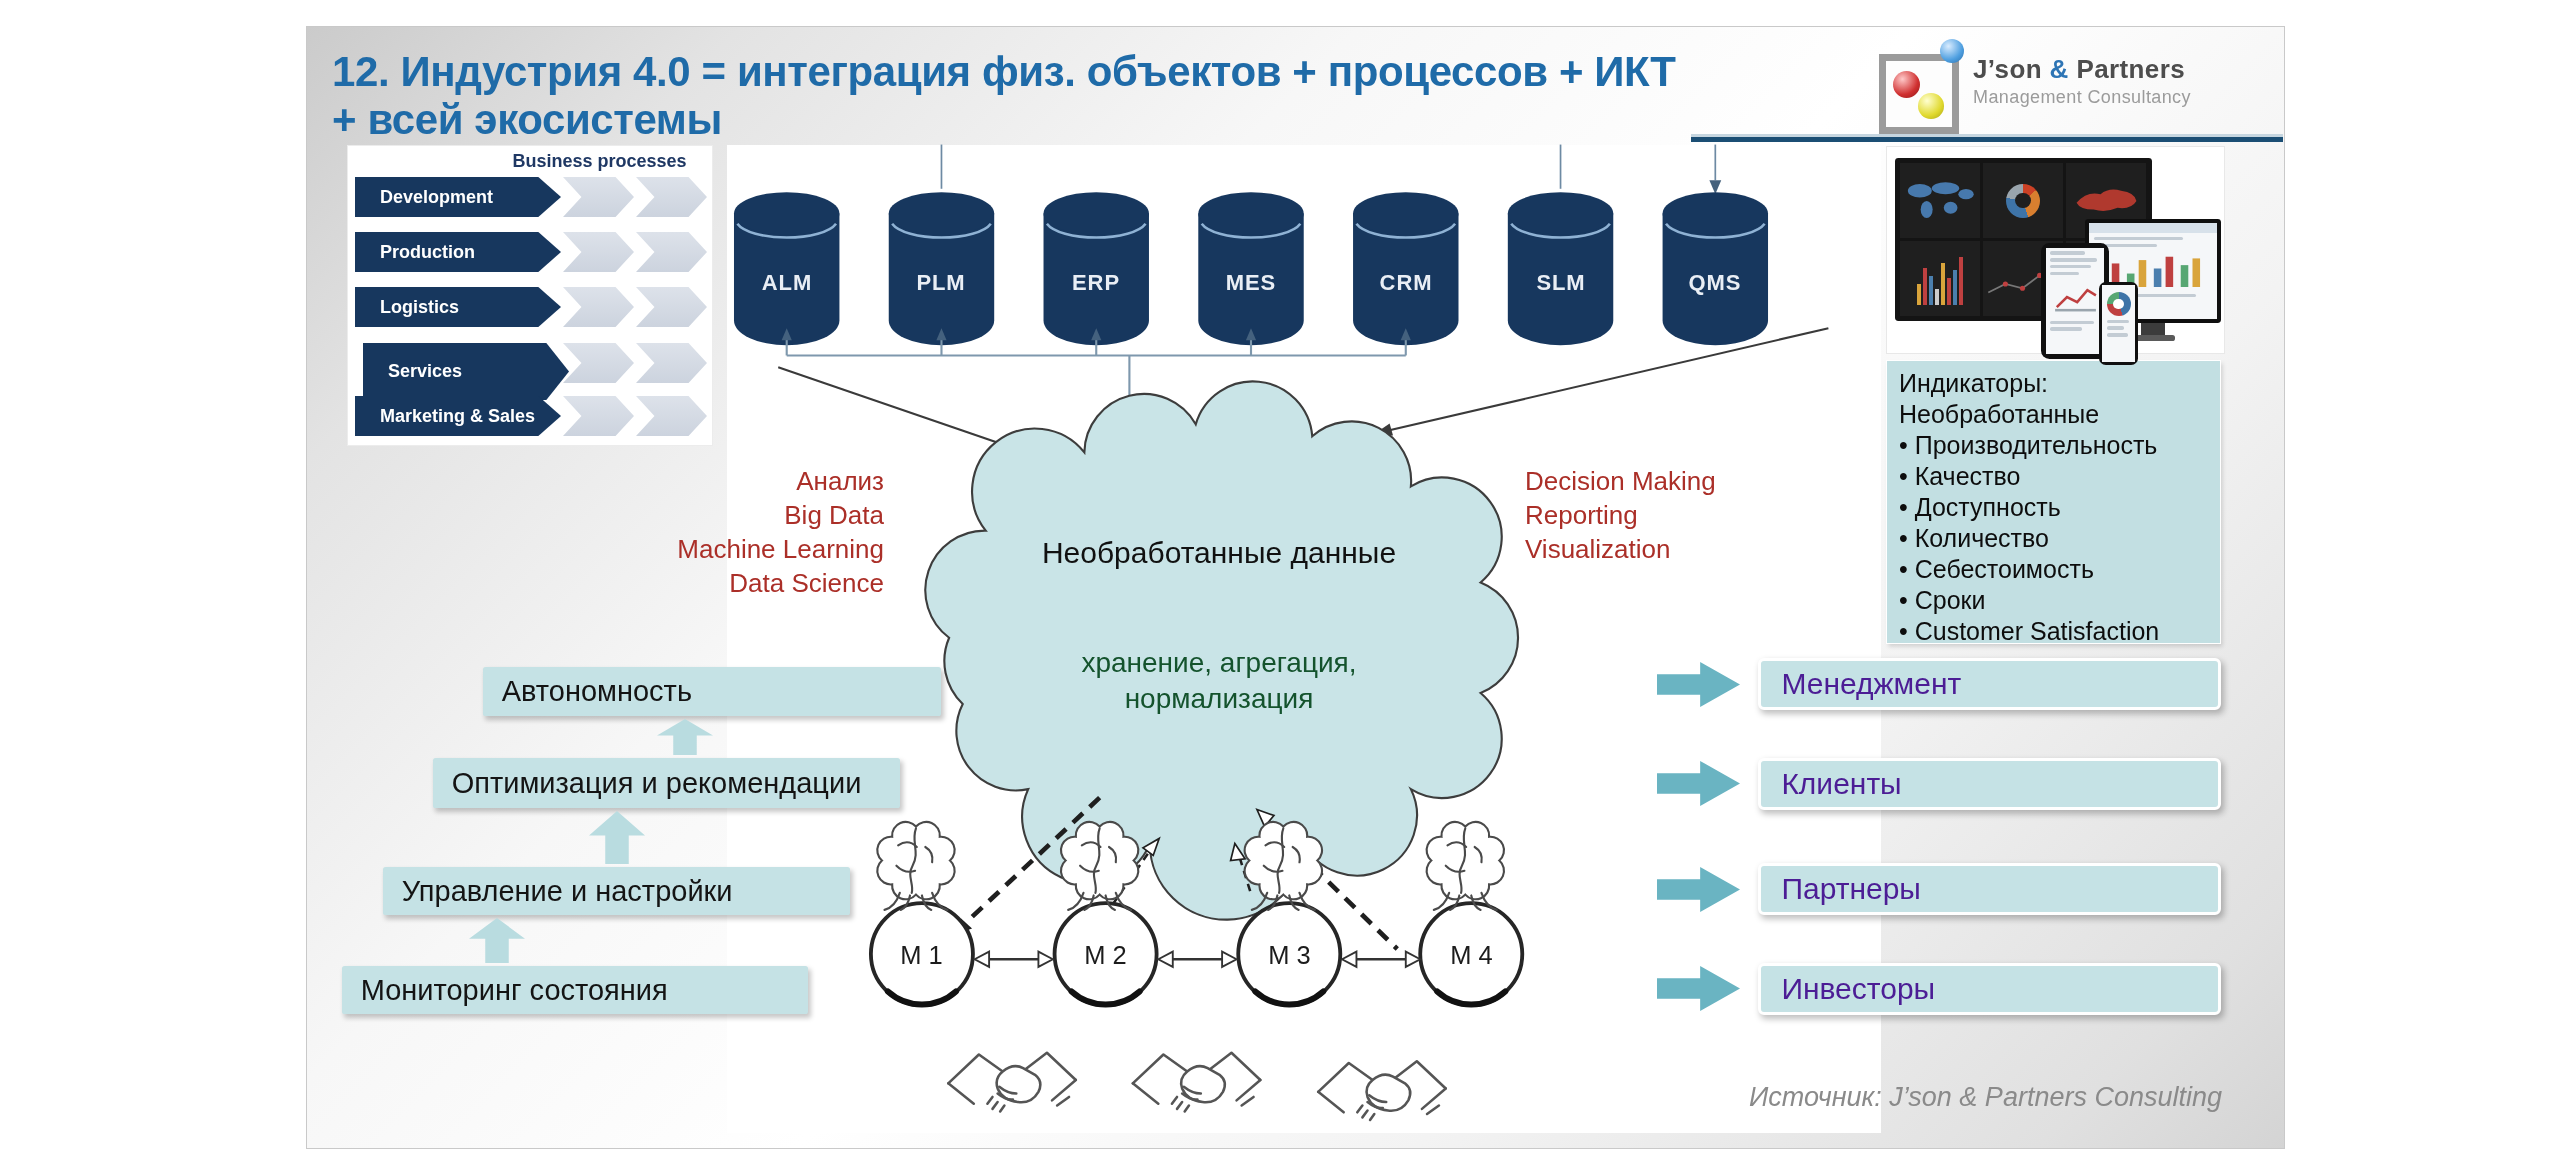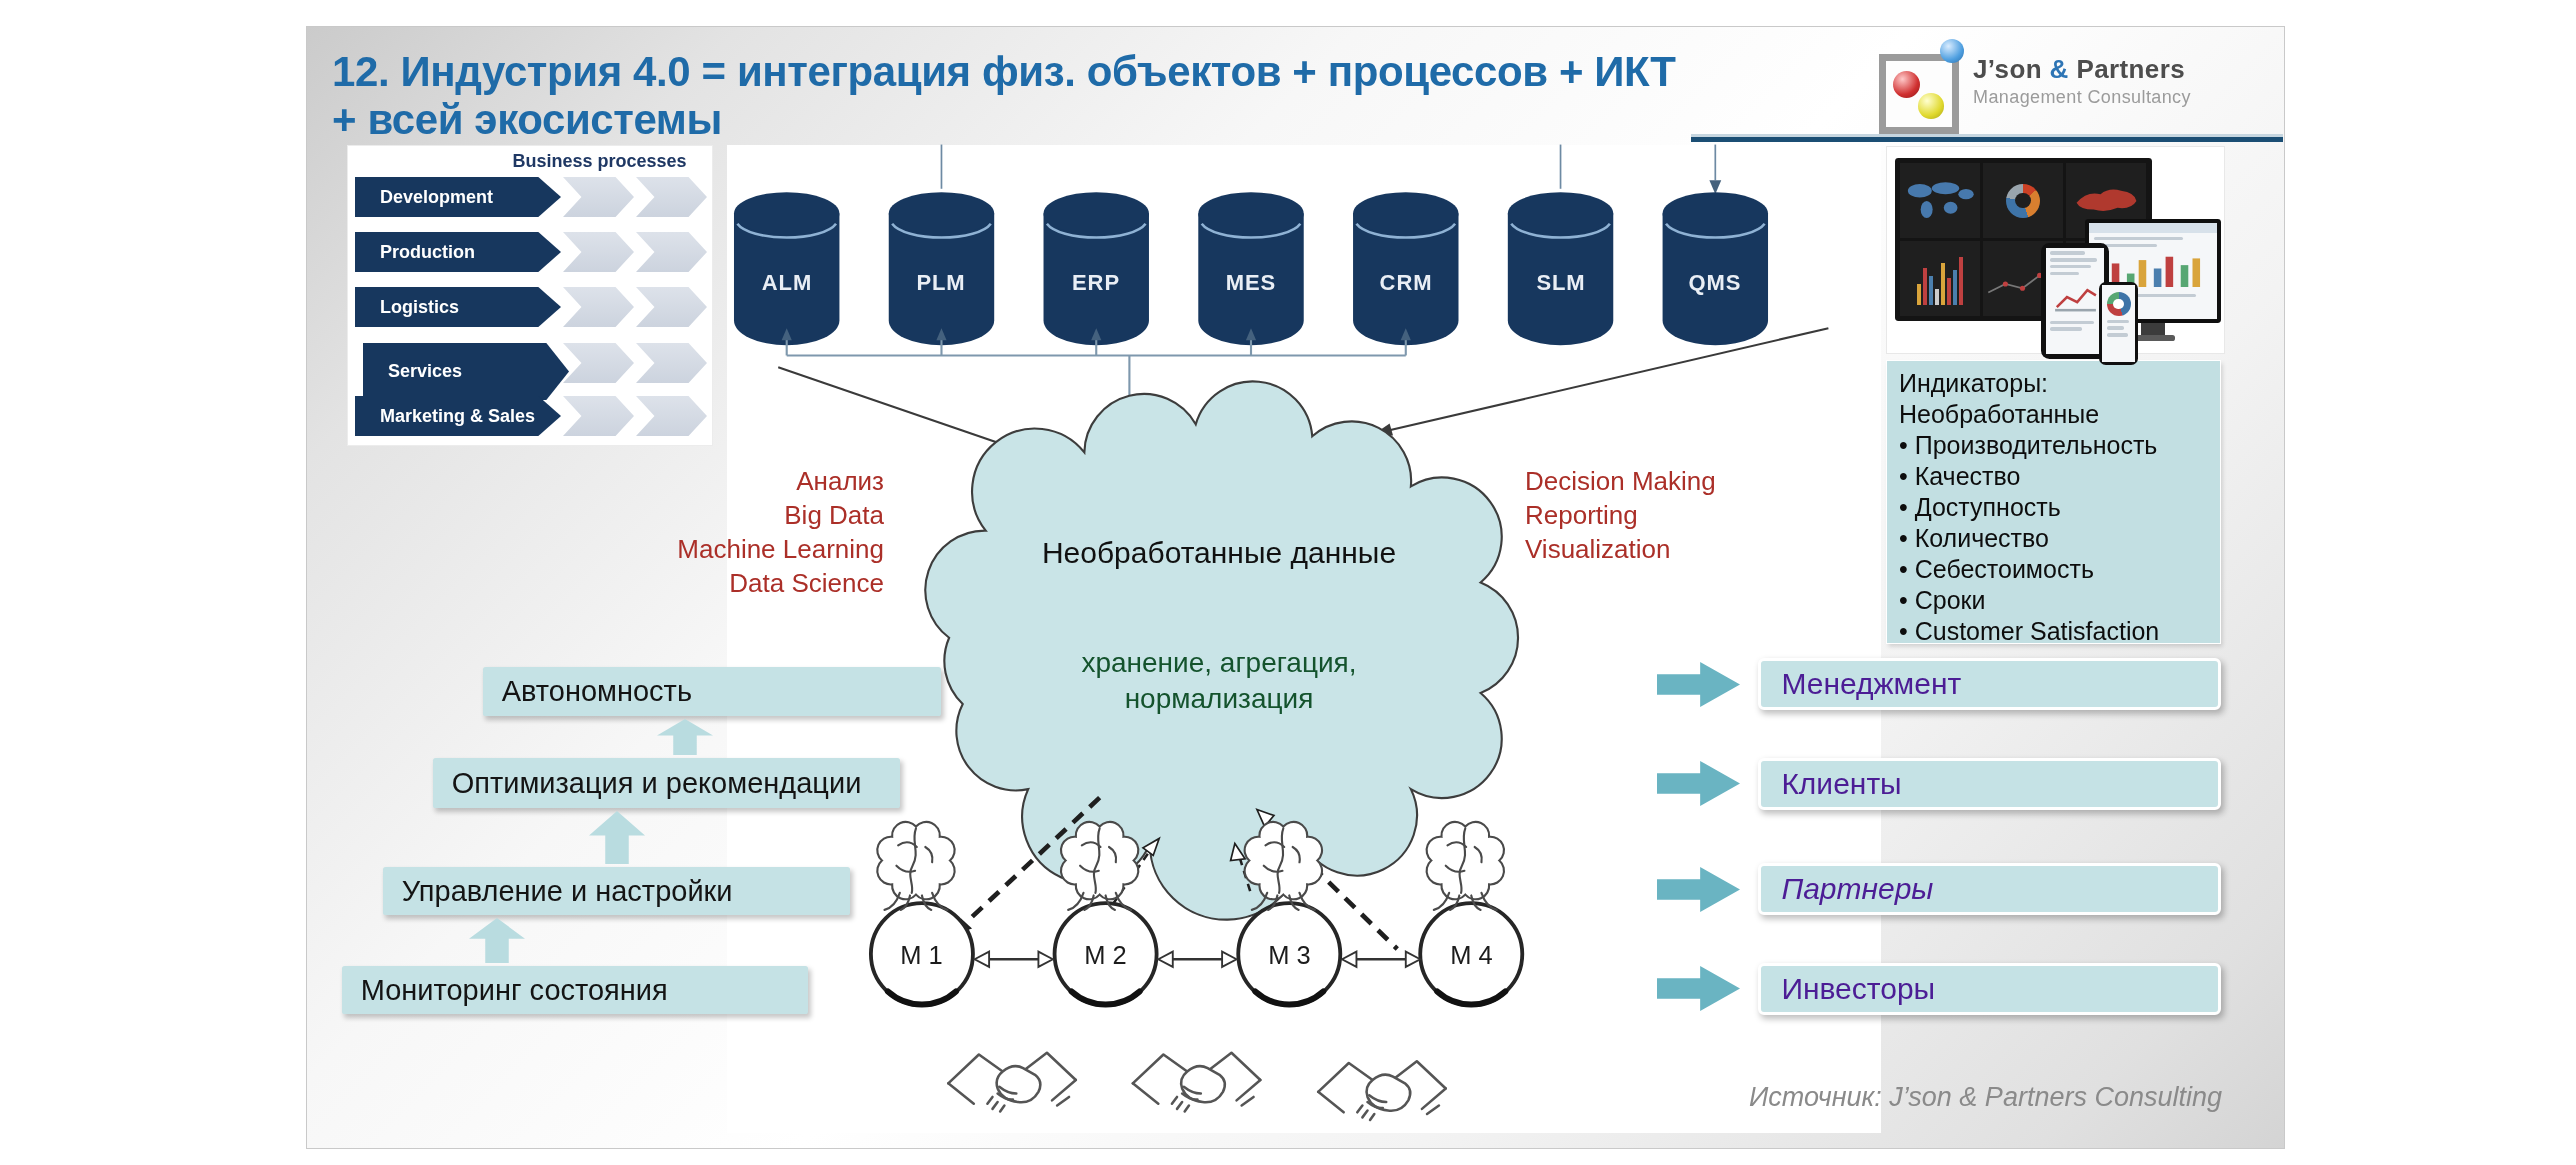--- a/index.html
+++ b/index.html
@@ -299,21 +299,21 @@
 
   <div class="abs rarrow" style="left:1657px;top:661px;width:83px;height:47px;"></div>
   <div class="abs stakebox" style="left:1758px;top:658px;width:463px;height:52px;">
     <span>Менеджмент</span>
   </div>
   <div class="abs rarrow" style="left:1657px;top:760px;width:83px;height:47px;"></div>
   <div class="abs stakebox" style="left:1758px;top:758px;width:463px;height:52px;">
     <span>Клиенты</span>
   </div>
   <div class="abs rarrow" style="left:1657px;top:866px;width:83px;height:47px;"></div>
-  <div class="abs stakebox" style="left:1758px;top:863px;width:463px;height:52px;font-style:italic;">
+  <div class="abs stakebox" style="left:1758px;top:863px;width:463px;height:52px;">
     <span>Партнеры</span>
   </div>
   <div class="abs rarrow" style="left:1657px;top:965px;width:83px;height:47px;"></div>
   <div class="abs stakebox" style="left:1758px;top:963px;width:463px;height:52px;">
     <span>Инвесторы</span>
   </div>
 
   <div class="abs indbox" style="left:1886px;top:360px;width:335px;height:284px;">
     <div>Индикаторы:</div>
     <div>Необработанные</div>

